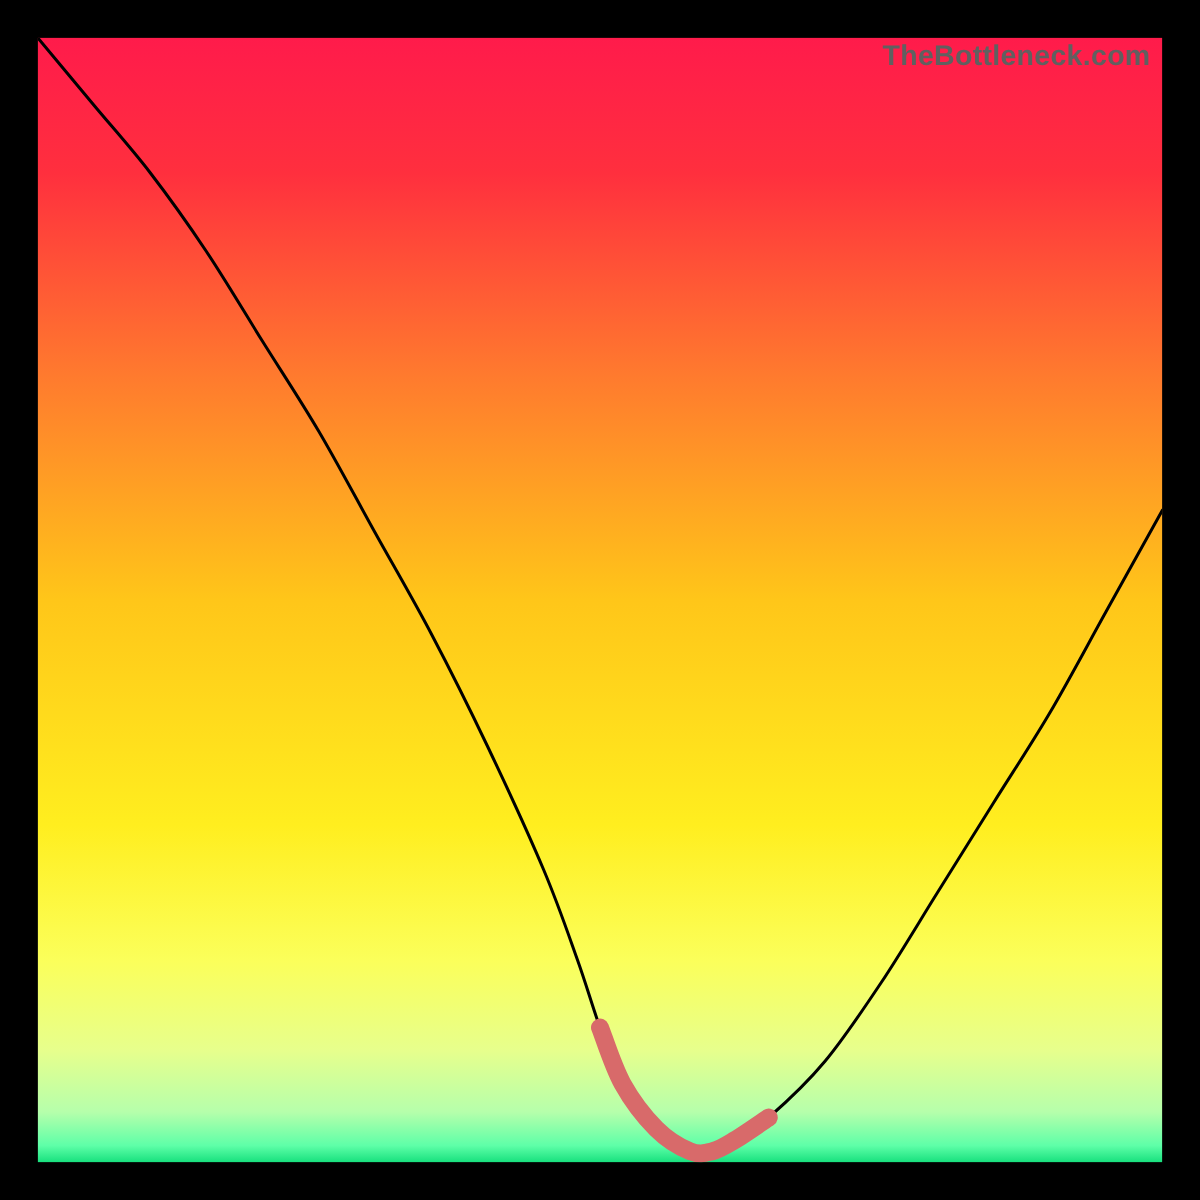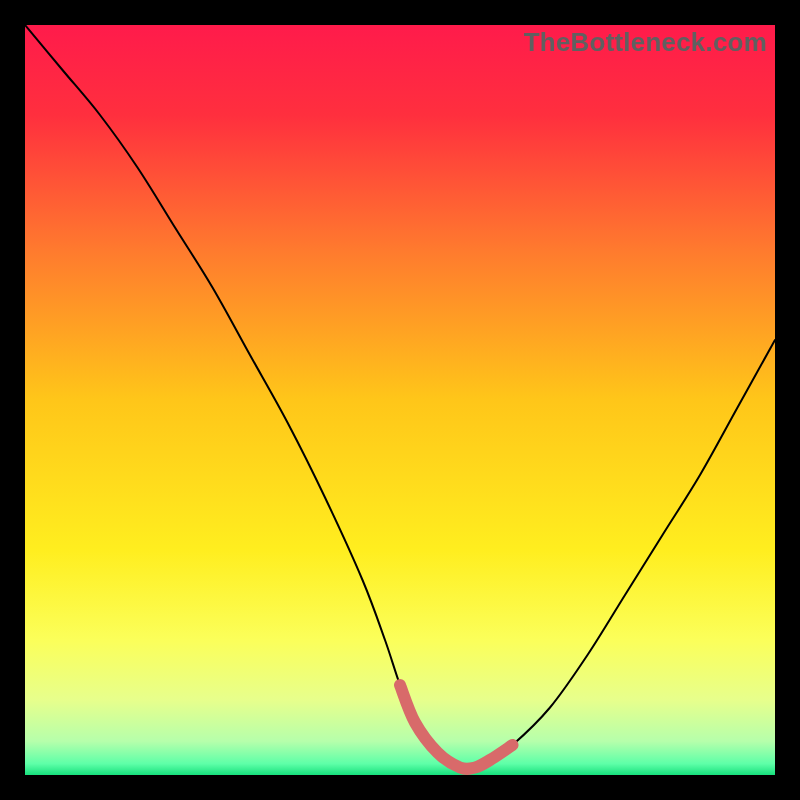--- a/index.html
+++ b/index.html
@@ -26,21 +26,21 @@
   }
   .gradient {
     position: absolute;
     inset: 0;
   }
   .watermark {
     position: absolute;
     top: 2px;
     right: 8px;
     color: #606060;
-    font-size: 26px;
+    font-size: 19px;
     font-weight: 600;
     letter-spacing: 0.2px;
     user-select: none;
   }
   svg.curve {
     position: absolute;
     inset: 0;
   }
 </style>
 </head>

